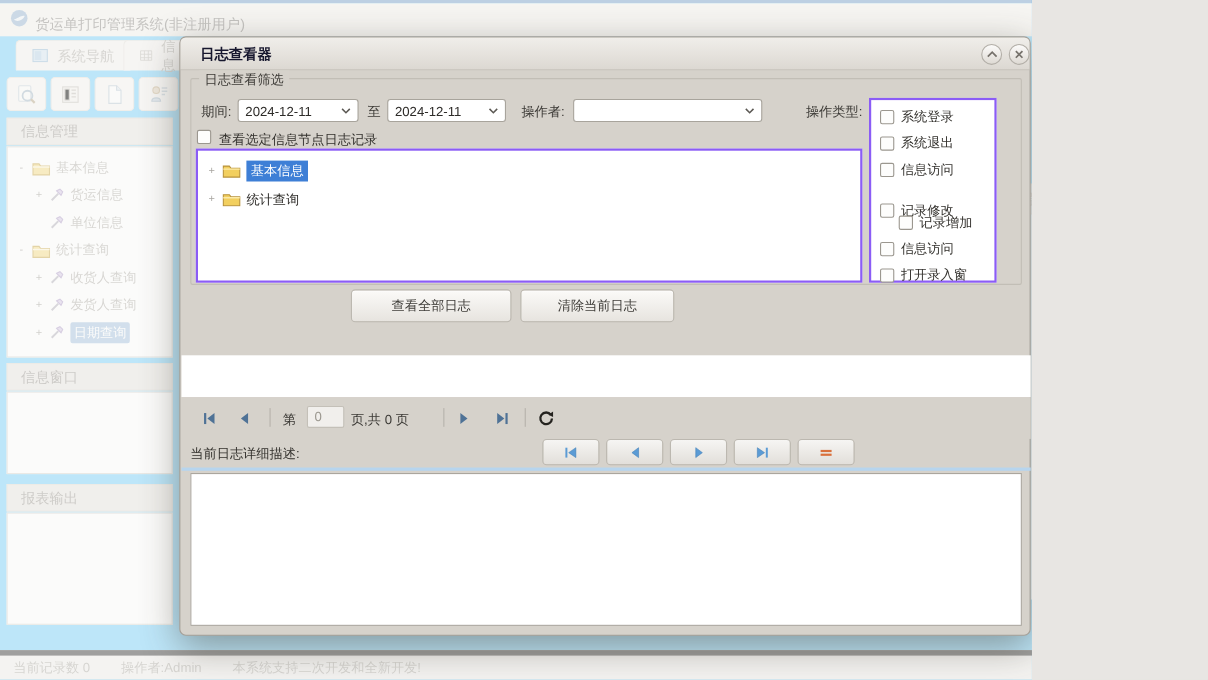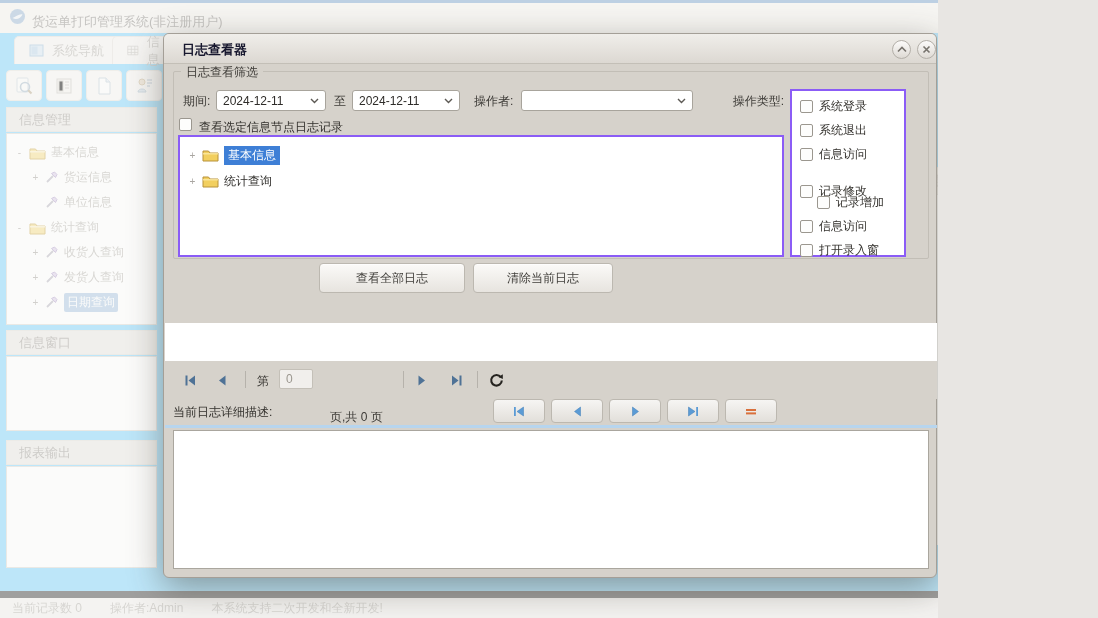--- a/index.html
+++ b/index.html
@@ -24,21 +24,21 @@
   .side-box { left:6px; width:151px; background:#ffffff; border:1px solid #dcd9d4; }
   .btree-row { position:absolute; left:0; height:25px; display:flex; align-items:center; gap:5px;
                font-size:12px; color:#b7b4af; }
   .expander { font-size:10px; color:#a9a6a1; width:9px; text-align:center; }
   .sel-dim { background:#a9c5e2; color:#ffffff; padding:1px 3px; border-radius:2px; }
   .rc-hdr { top:167px; height:28px; background:#eceae6; border-top:1px solid #e2dfda; border-bottom:1px solid #e2dfda;
             font-size:13px; color:#c6c3be; display:flex; align-items:center; justify-content:center; }
   .rc-sep { top:169px; width:1px; height:24px; background:#dedbd6; }
   .combo-dim { background:#ffffff; border:1px solid #e3e0db; border-radius:4px; display:flex;
                align-items:center; padding:0 8px; font-size:12px; color:#a6a39e; justify-content:space-between; }
-  .statusbar { left:0; top:591px; width:1098px; height:27px; background:#f1efec; border-top:7px solid #404040;
+  .statusbar { left:0; top:591px; width:1098px; height:27px; background:#f1efec; border-top:5px solid #404040;
                display:flex; align-items:center; gap:28px; padding-left:12px; font-size:12px; color:#b3b0ab; }
   .veil { left:0; top:0; width:1098px; height:618px; background:rgba(248,247,245,0.52); z-index:5; }
 
   
   .dialog { left:163px; top:33px; width:774px; height:545px; background:#d6d2cb;
             border:1px solid #a49f97; border-radius:6px; box-shadow:0 10px 34px rgba(60,55,45,0.45);
             z-index:10; }
   .dlg-titlebar { left:0; top:0; width:772px; height:30px; background:linear-gradient(#f0eeea,#dcd8d2);
                   border-bottom:1px solid #c3bfb7; border-radius:5px 5px 0 0; }
   .dlg-title { left:18px; top:7px; font-size:13px; font-weight:bold; color:#17172e; }
@@ -377,21 +377,21 @@
           </svg>
       </span>
       <span class="pg-arrow" style="left:46px;">
         <svg width="10" height="13" viewBox="0 0 10 13">
             <polygon points="8.5,1.5 2,6.5 8.5,11.5" fill="#4f7296"></polygon>
           </svg>
       </span>
       <span class="pg-sep" style="left:80px;"></span>
       <span class="pg-label" style="left:92px;">第</span>
       <input class="pg-input" readonly="" value="0" style="">
-      <span class="pg-label" style="left:165px;margin-top:36px;">页,共 0 页</span>
+      <span class="pg-label" style="left:154px;">页,共 0 页</span>
       <span class="pg-sep" style="left:238px;"></span>
       <span class="pg-arrow" style="left:246px;">
         <svg width="10" height="13" viewBox="0 0 10 13">
             <polygon points="1.5,1.5 8,6.5 1.5,11.5" fill="#4f7296"></polygon>
           </svg>
       </span>
       <span class="pg-arrow" style="left:280px;">
         <svg width="13" height="13" viewBox="0 0 13 13">
             <polygon points="2,1.5 8.5,6.5 2,11.5" fill="#4f7296"></polygon>
             <rect x="9.5" y="1.5" width="2" height="10" fill="#4f7296"></rect>

